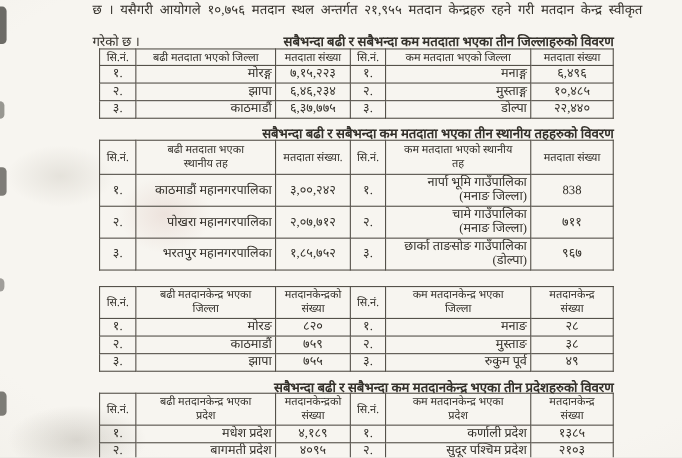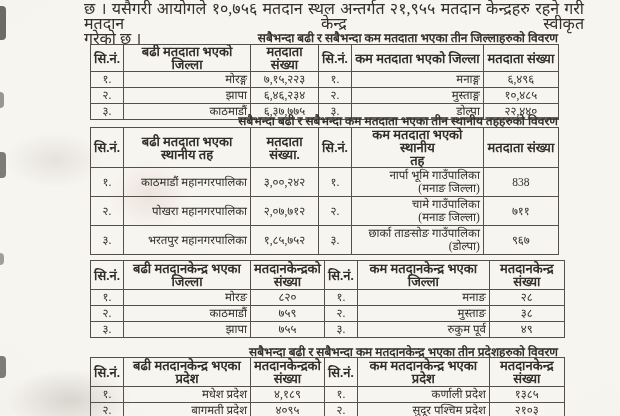--- a/index.html
+++ b/index.html
@@ -18,23 +18,23 @@
     color:#34312b;
   }
   
   .edge-mark{position:absolute;left:0;background:#4a4843;border-radius:0 4px 4px 0;opacity:.8;}
   .em1{top:6px;width:6px;height:34px;}
   .em2{top:92px;width:4px;height:16px;opacity:.55;}
   .em3{top:152px;width:6px;height:26px;opacity:.7;}
   .em4{top:253px;width:4px;height:12px;opacity:.5;}
   .em5{top:356px;width:6px;height:22px;opacity:.7;}
 
-  .intro{position:absolute;left:84px;top:2px;width:500px;font-size:16px;line-height:14.5px;}
+  .intro{position:absolute;left:84px;top:2px;width:500px;font-size:12px;line-height:14.5px;}
   .intro .l1{text-align:justify;text-align-last:justify;}
-  .intro .l2{margin-top:1px;}
+  .intro .l2{margin-top:14px;}
 
   .tbl-title{
     position:absolute;left:90px;width:468px;text-align:right;
     font-weight:bold;font-size:12px;white-space:nowrap;
   }
   .t1-title{top:29px;}
   .t2-title{top:112px;}
   .t3-title{top:246px;}
   .t4-title{top:343px;}
 
@@ -46,21 +46,21 @@
   .t2{top:127px;}
   .t3{top:260px;}
   .t4{top:357px;}
   th,td{
     border:1px solid #55514a;
     padding:0 3px;
     text-align:center;vertical-align:middle;
     white-space:pre-line;line-height:13px;
     overflow:hidden;
   }
-  th{font-weight:bold;font-size:13px;margin-left:26px;}
+  th{font-weight:normal;font-size:10px;margin-left:26px;}
   col.c0{width:33px;} col.c1{width:127px;} col.c2{width:68px;}
   col.c3{width:32px;} col.c4{width:132px;} col.c5{width:75px;}
   .t1 th{height:14px;}  .t1 td{height:15px;}
   .t2 th{height:30px;}  .t2 td{height:28px;}
   .t3 th{height:28px;}  .t3 td{height:15px;}
   .t4 th{height:28px;}  .t4 td{height:15px;}
   td.name{text-align:right;padding-left:8px;}
 </style>
 </head>
 <body>

